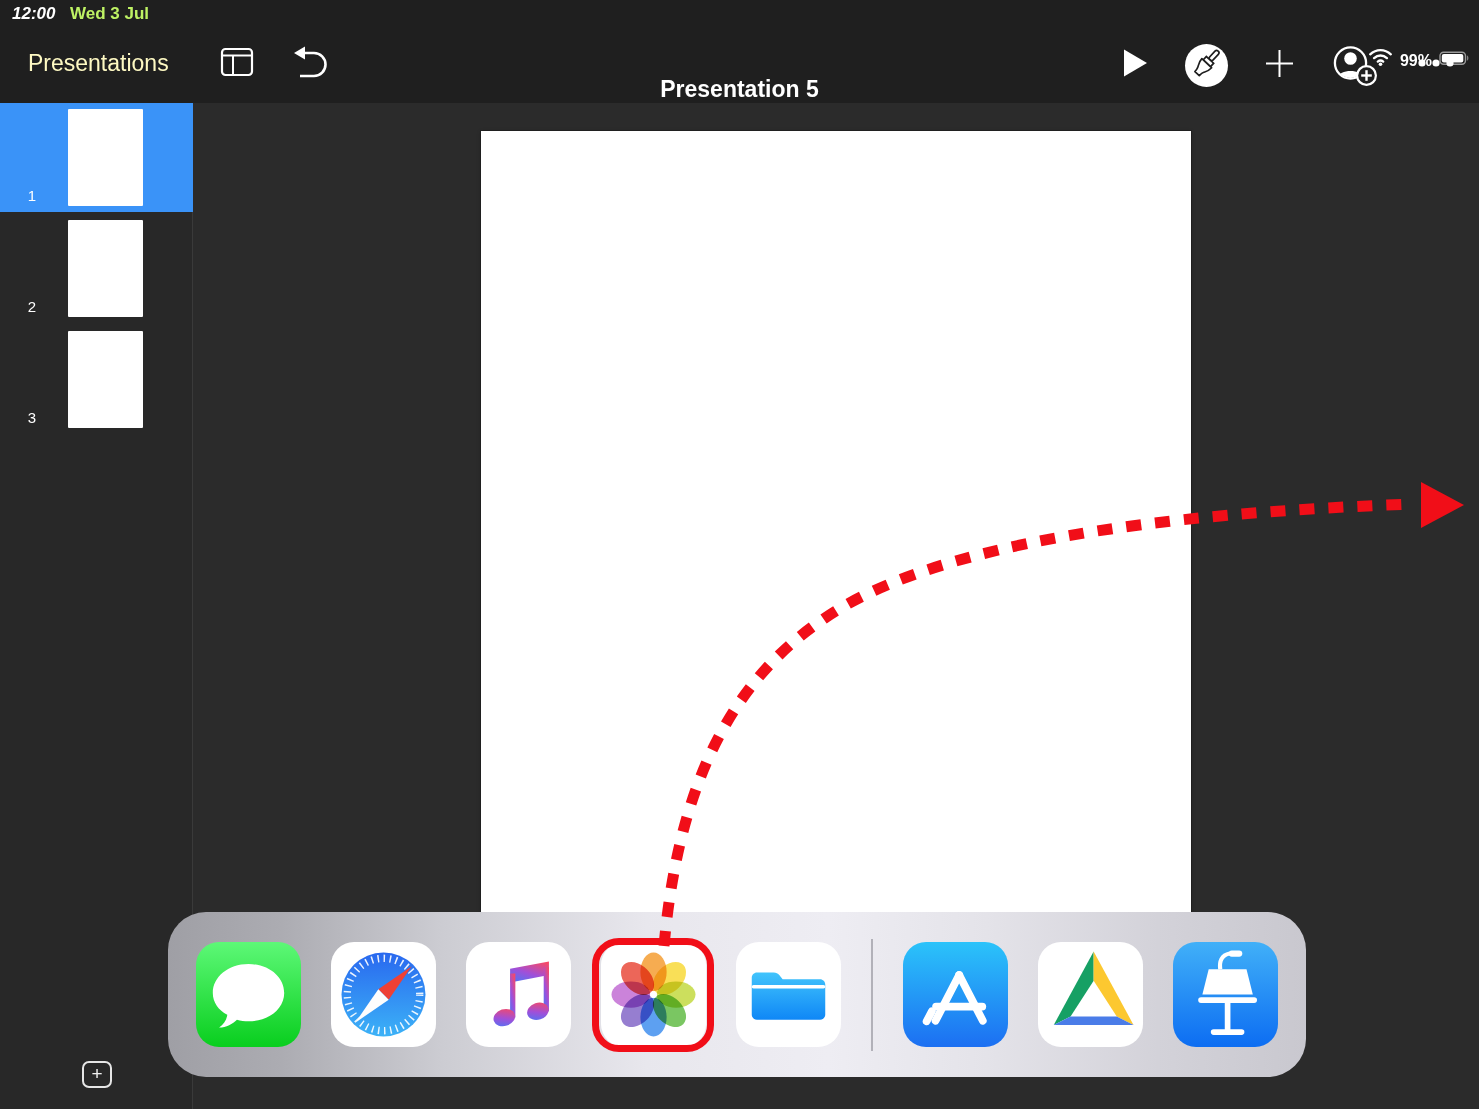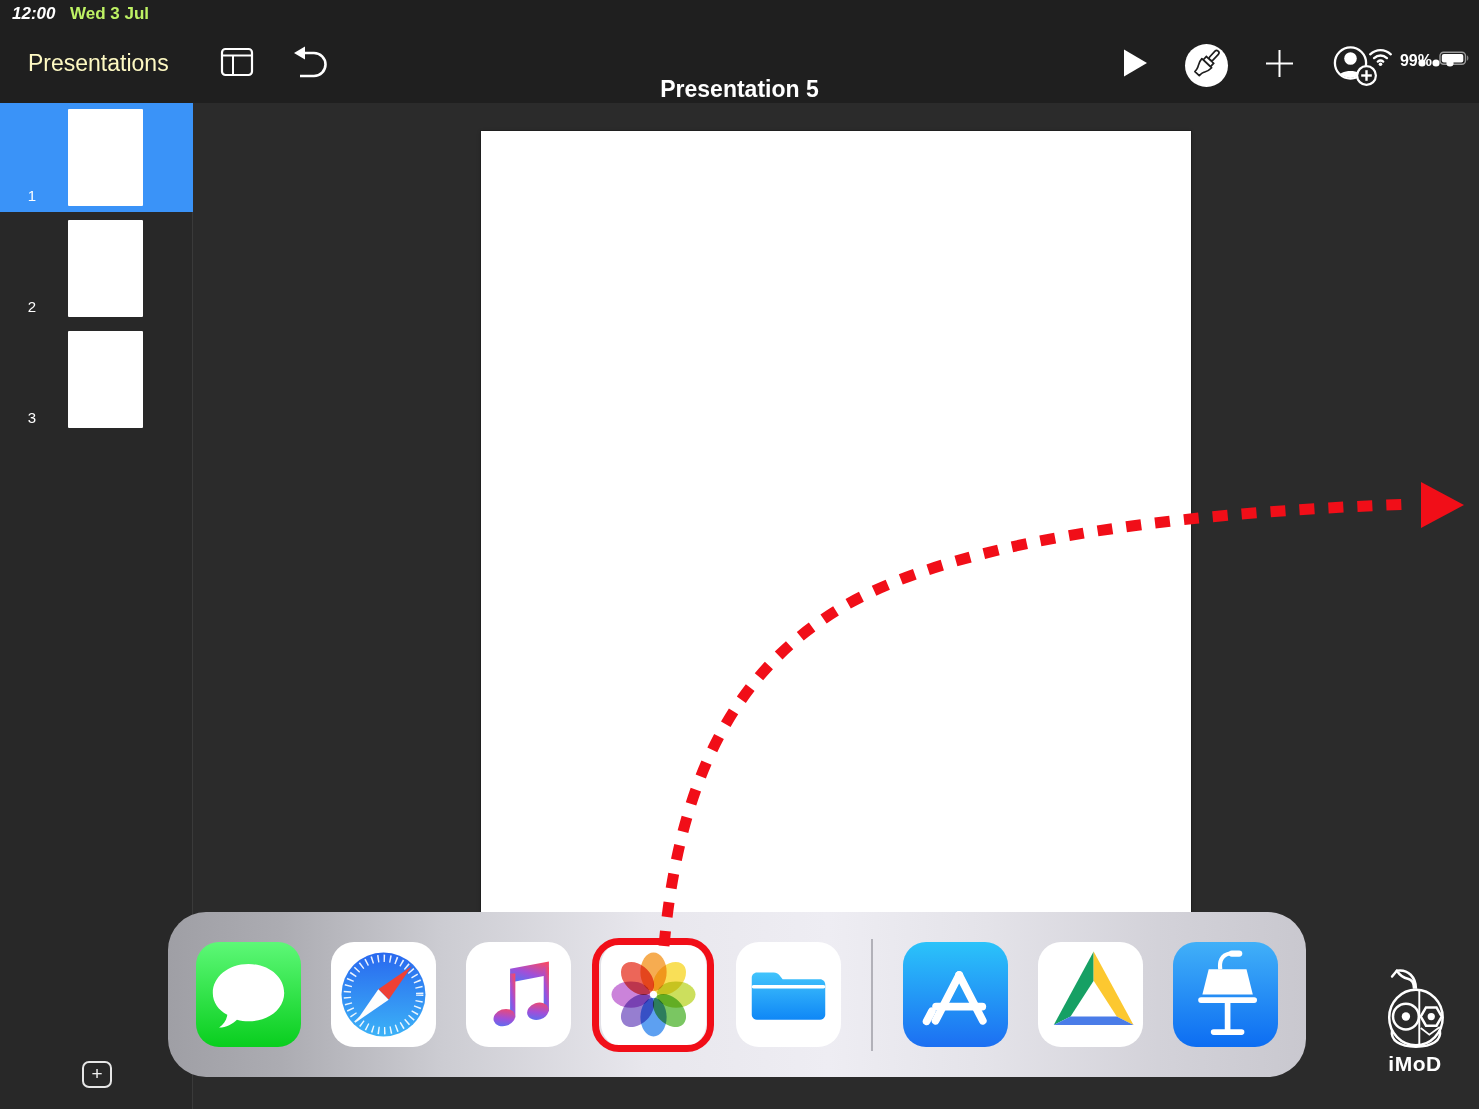--- a/index.html
+++ b/index.html
@@ -284,31 +284,14 @@
     </div>
   </div>
 
   <div class="photos-box"></div>
 
   <svg class="arrow-overlay" width="1479" height="1109" viewBox="0 0 1479 1109">
     <path d="M664,946 C676,812 716,692 822,620 C932,543 1160,513 1414,504" fill="none" stroke="#f10e18" stroke-width="11" stroke-dasharray="15 14"></path>
     <polygon points="1421,482 1421,528 1464,505" fill="#f10e18"></polygon>
   </svg>
 
-  <div class="imod">
-    <span>
-      <svg width="70" height="86" viewBox="0 0 70 90">
-        <path d="M36,26 C36,14 28,5 16,7 C19,11.5 23,14.5 27.5,15.5 C32,16.5 34,19.5 34,26" fill="none" stroke="#fff" stroke-width="2.6" stroke-linejoin="round"></path>
-        <path d="M16,7 L11,13" stroke="#fff" stroke-width="2.6" stroke-linecap="round"></path>
-        <ellipse cx="36" cy="56" rx="28" ry="29" fill="none" stroke="#fff" stroke-width="2.6"></ellipse>
-        <path d="M11,69 C9,80 19,86.5 36,86.5 C53,86.5 63,80 61,69" fill="none" stroke="#fff" stroke-width="2.6"></path>
-        <line x1="39.5" y1="27.5" x2="39.5" y2="85.5" stroke="#fff" stroke-width="2"></line>
-        <circle cx="25.5" cy="55" r="13.5" fill="none" stroke="#fff" stroke-width="2.6"></circle>
-        <circle cx="25.5" cy="55" r="4.4" fill="#fff"></circle>
-        <polygon points="63,55 57.5,45.5 46.5,45.5 41,55 46.5,64.5 57.5,64.5" fill="none" stroke="#fff" stroke-width="2.6"></polygon>
-        <circle cx="52" cy="55" r="3.8" fill="#fff"></circle>
-        <path d="M41,67 L50,74 L61,66" fill="none" stroke="#fff" stroke-width="1.8"></path>
-      </svg>
-    </span>
-    <div class="imod-label">iMoD</div>
-  </div>
 
 </div>
 
 </body></html>

